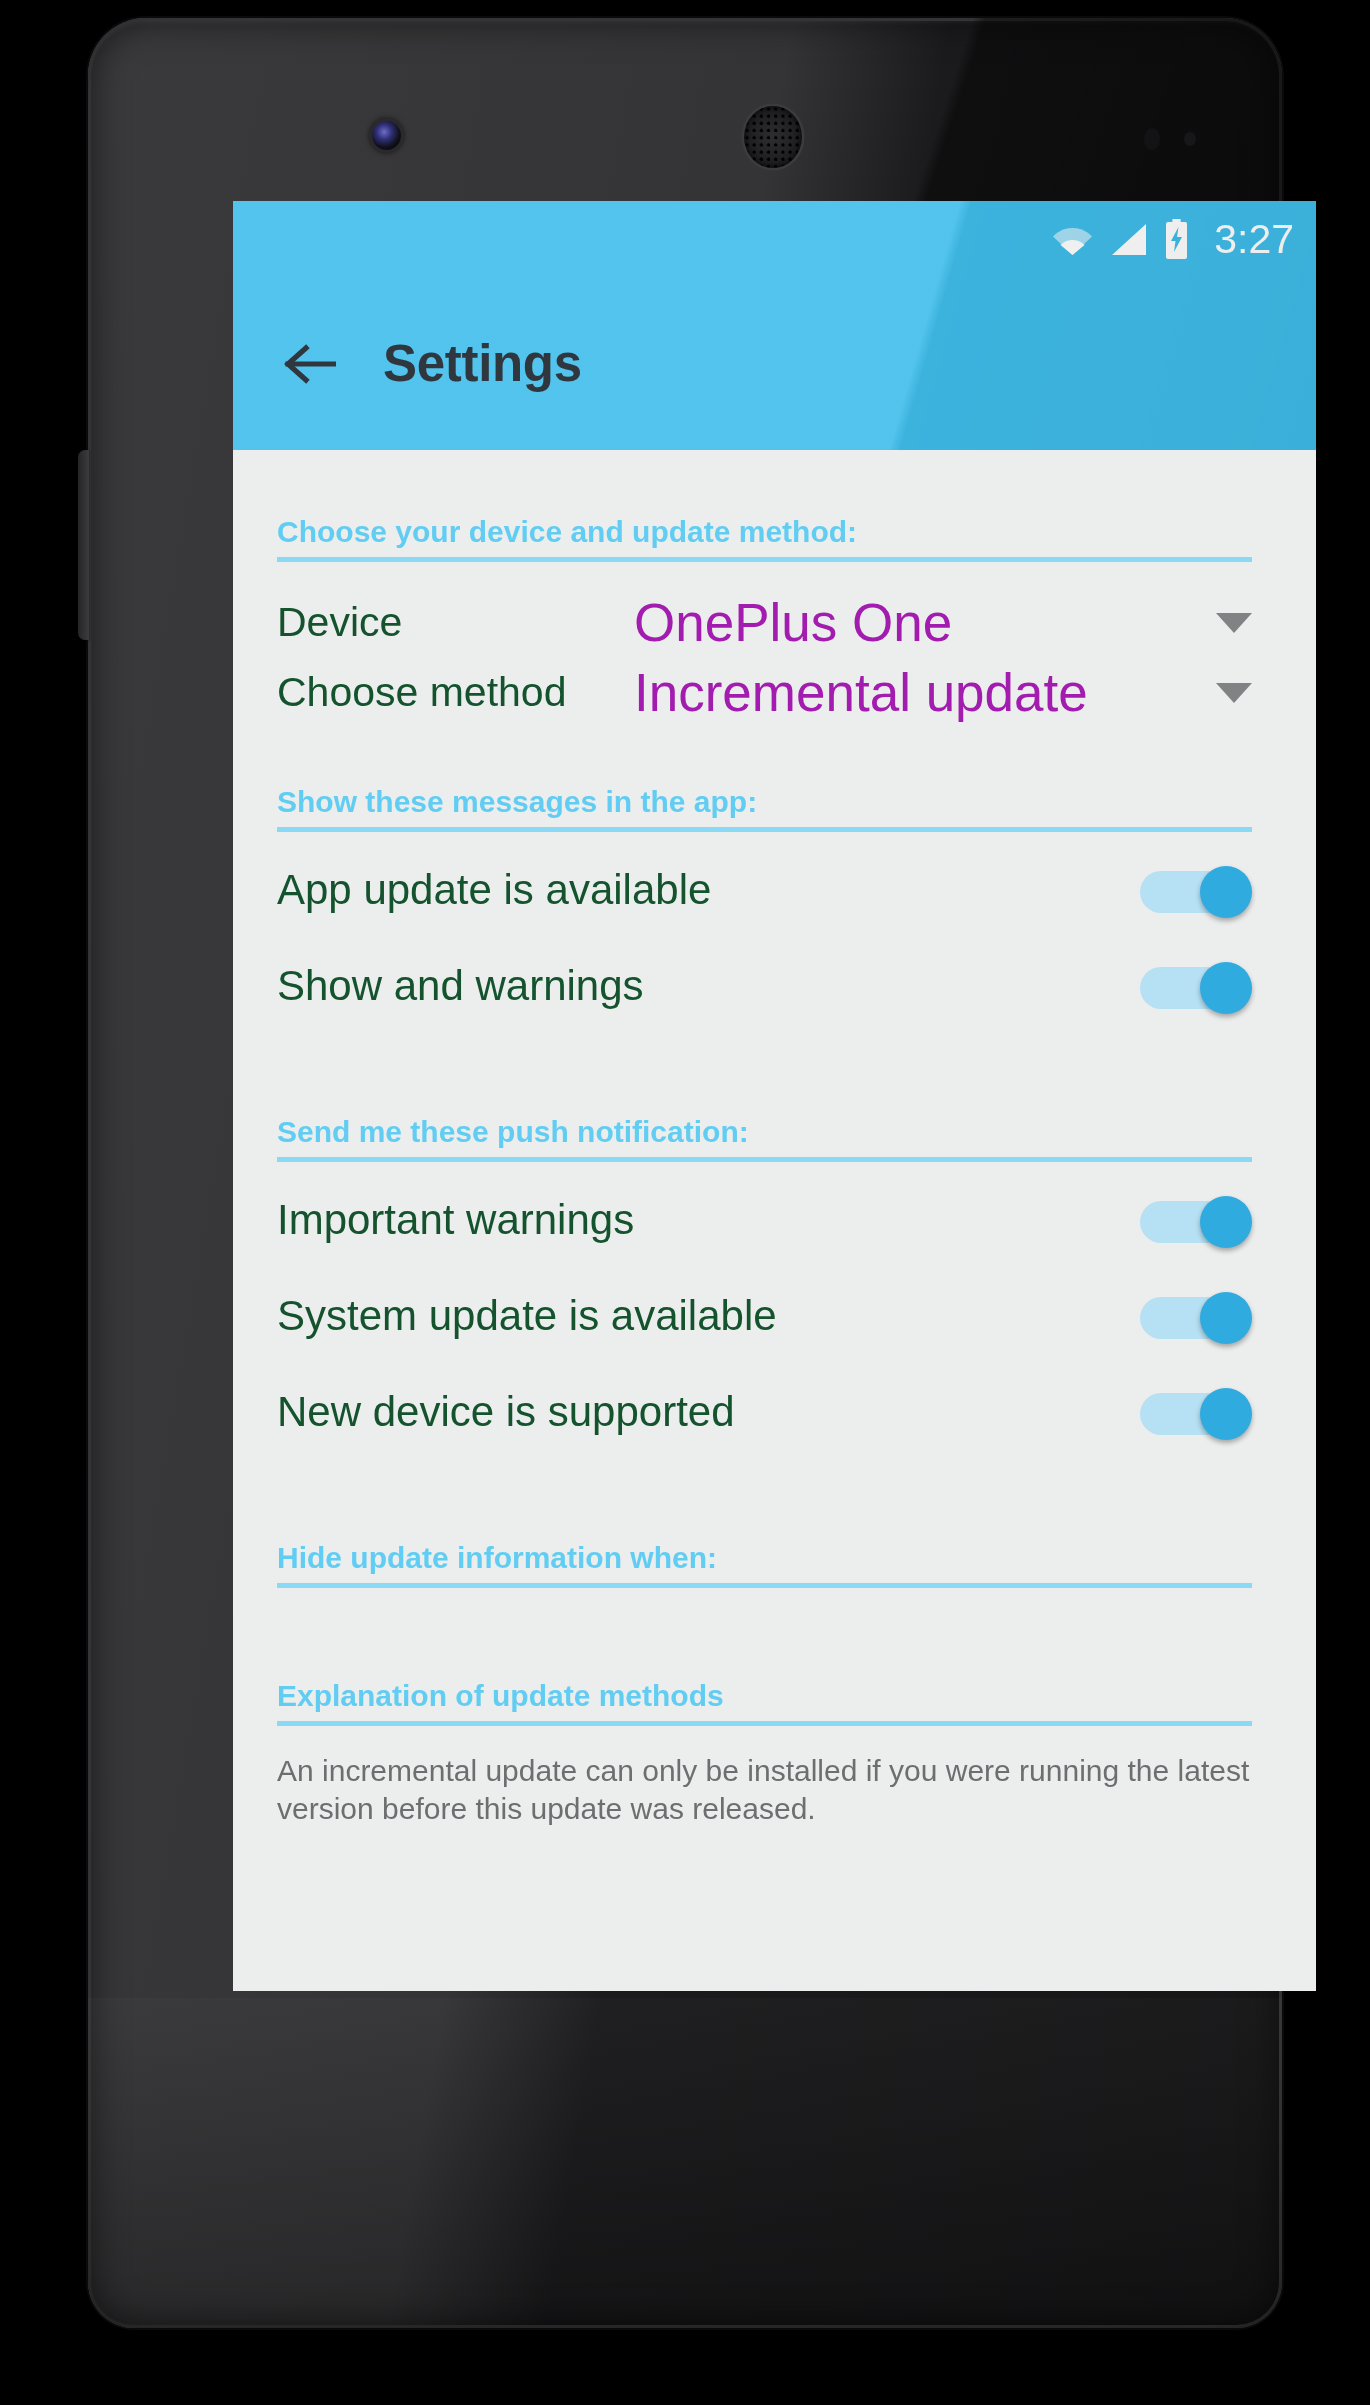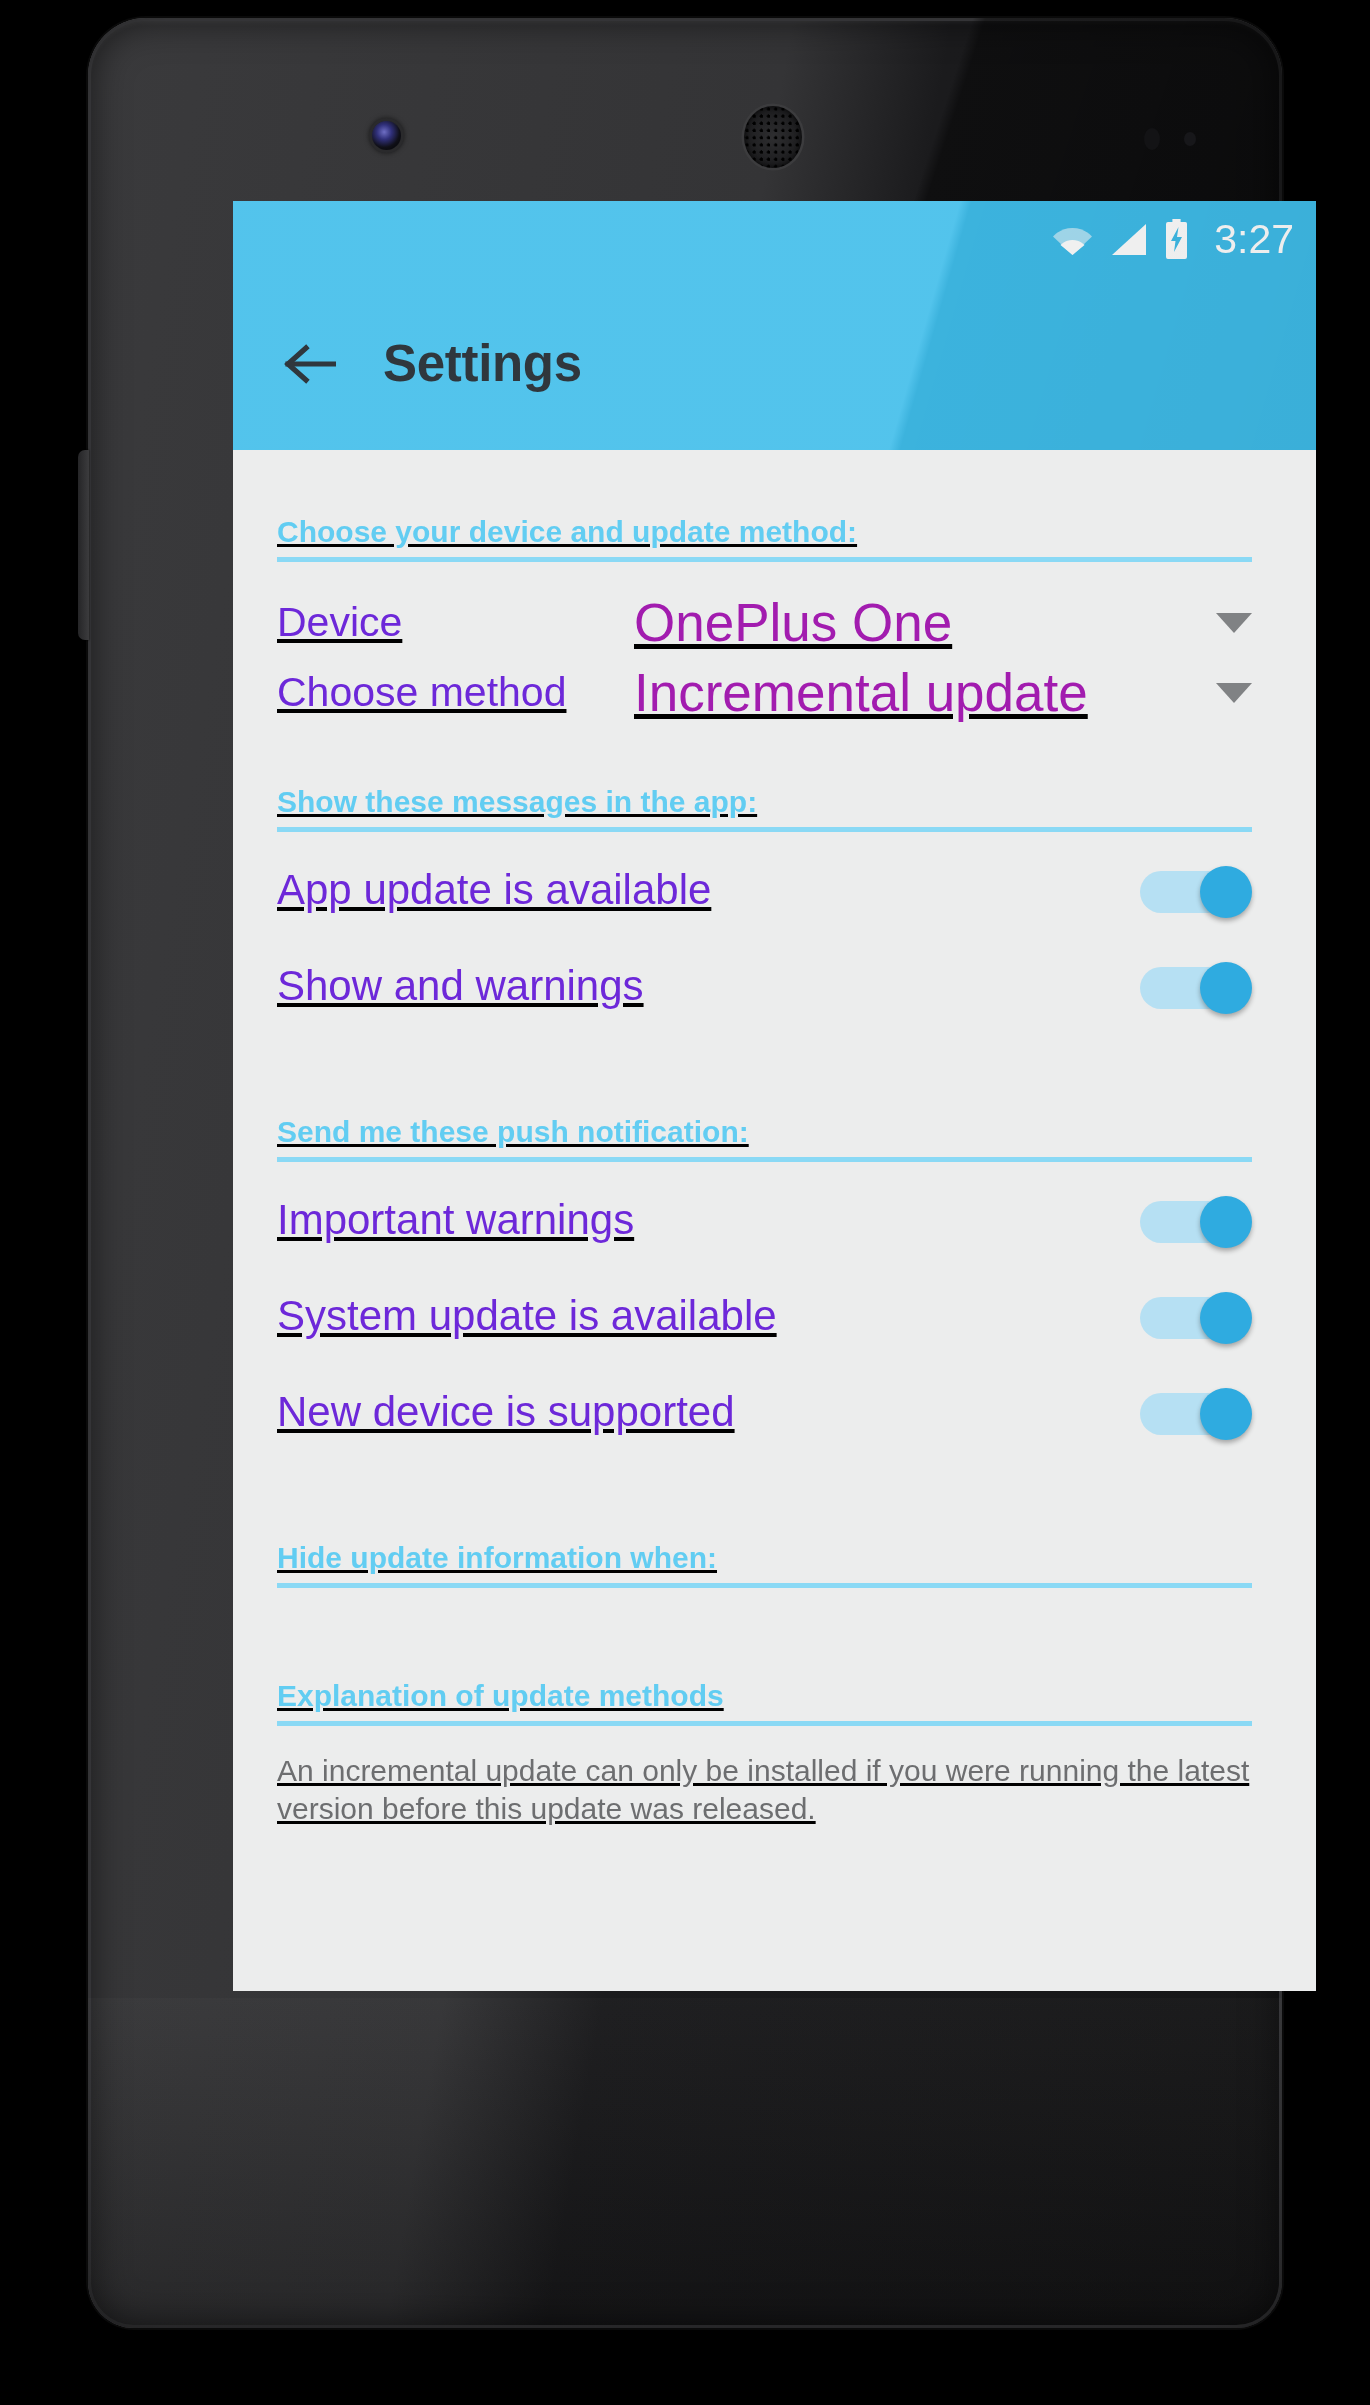--- a/index.html
+++ b/index.html
@@ -195,35 +195,34 @@
     line-height: 1;
   }
 
   
   #settings-content {
     padding: 0 64px 0 44px;
     box-sizing: border-box;
     background: #eceded;
     height: 1541px;
     position: relative;
-    text-decoration: underline;
   }
 
   .section-header {
     color: #62cdf2;
     font-size: 30px;
     font-weight: 700;
     letter-spacing: 0px;
     padding-top: 10px;
     padding-bottom: 7px;
     border-bottom: 5px solid #8ad9f5;
     line-height: 1.2;
   }
   .pref-label {
-    color: #6d28d9;
+    color: #14532d;
     font-size: 41px;
     font-weight: 400;
     line-height: 1.15;
     flex: 0 0 auto;
   }
   .pref-value {
     color: #a21caf;
     font-size: 53px;
     font-weight: 400;
     line-height: 1.15;

